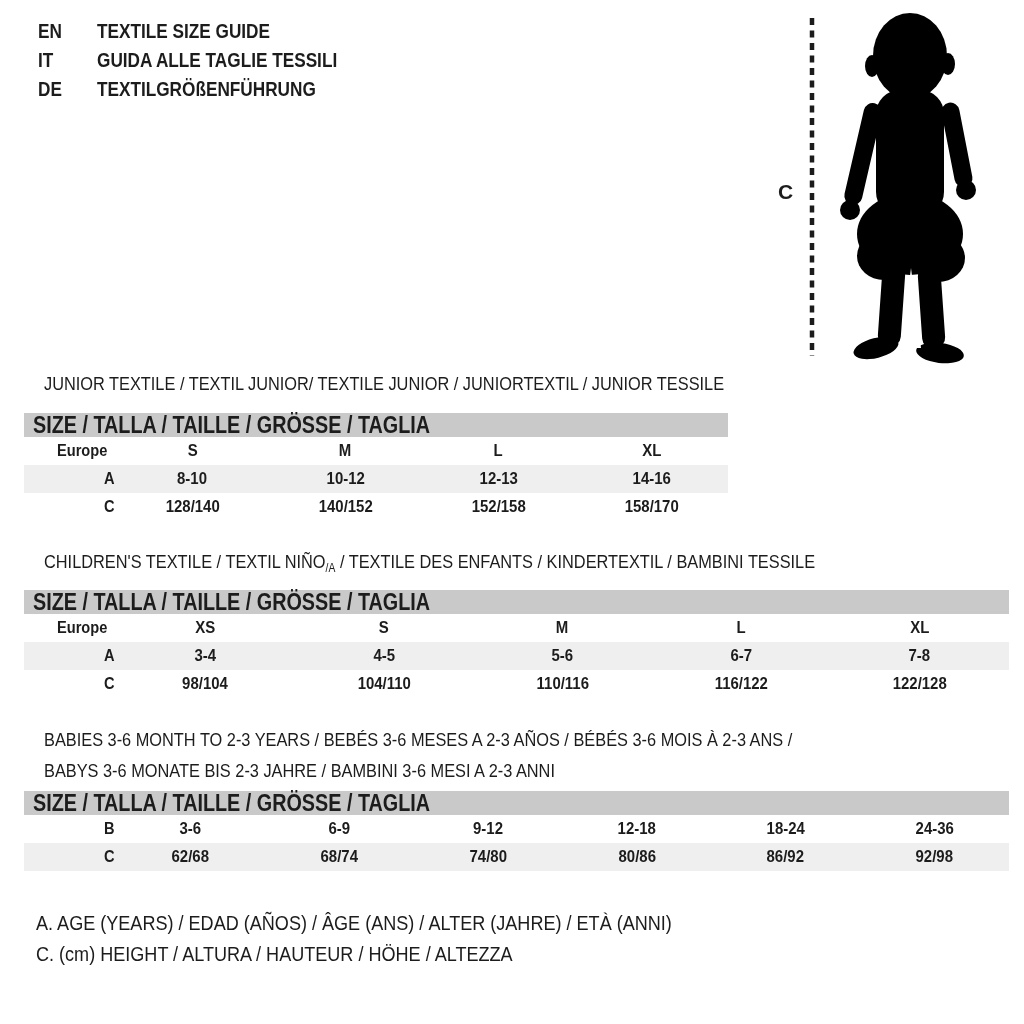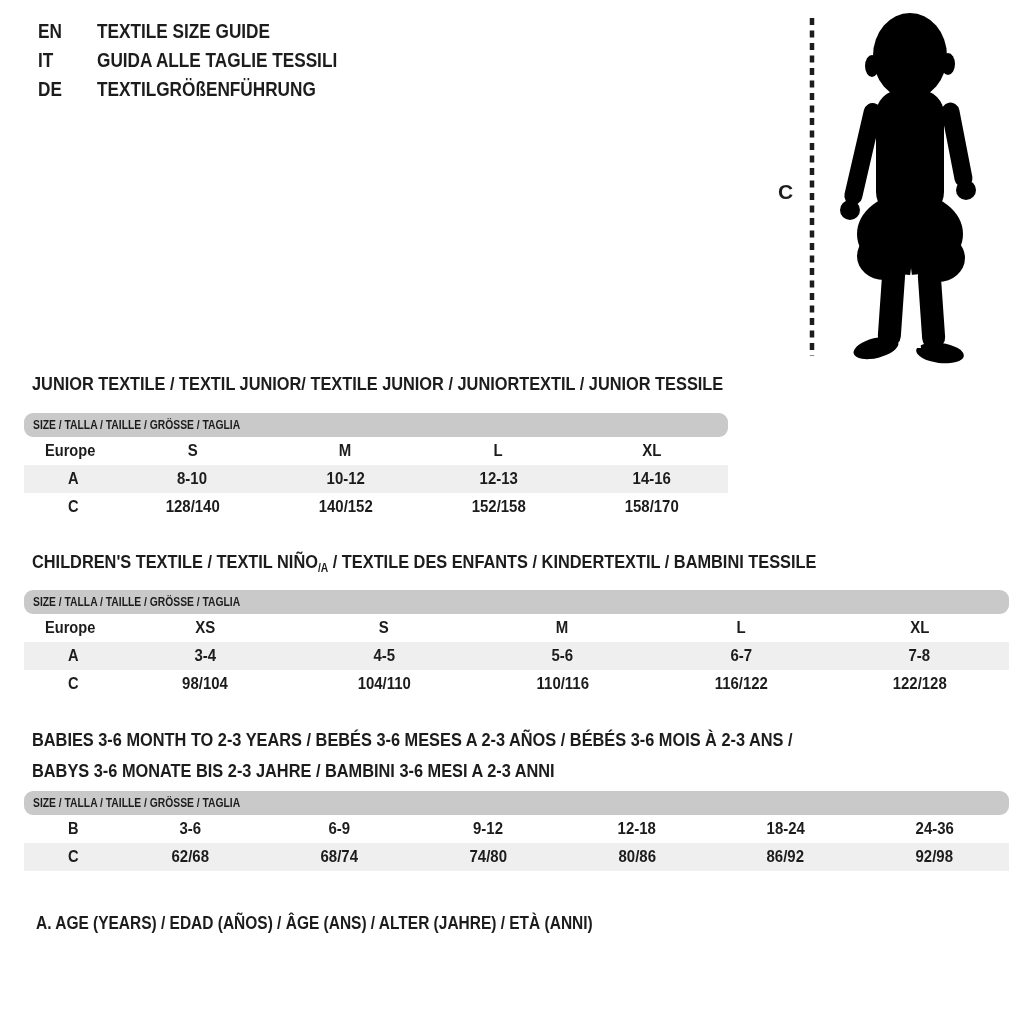--- a/index.html
+++ b/index.html
@@ -18,42 +18,42 @@
   .lang-list { position:absolute; left:38px; top:20px; }
   .lang-row { display:flex; height:29px; align-items:flex-start; font-weight:bold; font-size:20px; }
   .lang-code { width:59px; }
 
   
   .figure { position:absolute; left:758px; top:4px; width:256px; height:366px; }
   .figure svg { position:absolute; left:0; top:0; }
   .figure-label { position:absolute; left:20px; top:176px; font-size:21px; font-weight:bold; }
 
   
-  .section-title { position:absolute; left:32px; font-size:19px; font-weight:bold; line-height:31px; }
+  .section-title { position:absolute; left:44px; font-size:19px; font-weight:normal; line-height:31px; }
   #sec1-title { top:368px; }
   #sec2-title { top:546px; }
   #sec3-title { top:724px; }
   .sub { font-size:12px; vertical-align:-4px; }
 
   
   .size-table { position:absolute; left:24px; font-size:17px; font-weight:bold; }
   #t1 { top:413px; width:704px; }
   #t2 { top:590px; width:985px; }
   #t3 { top:791px; width:985px; }
   .thead {
     height:24px; background:var(--hdr,#c9c9c9);
-    display:flex; align-items:center; padding-left:9px; font-size:12px;border-radius:9px;
+    display:flex; align-items:center; padding-left:9px; font-size:23px;
   }
   .trow { display:flex; height:28px; align-items:center; }
   .trow.shaded { background:var(--shade,#efefef); }
-  .cell-label { width:92px; padding-left:9px; text-align:center; }
+  .cell-label { width:92px; padding-left:9px; text-align:right; }
   .cell { flex:1; text-align:center; }
 
   
-  .legend { position:absolute; left:36px; top:908px; font-size:18px; font-weight:bold; line-height:30.5px; }
+  .legend { position:absolute; left:36px; top:908px; font-size:21px; font-weight:normal; line-height:30.5px; }
   .legend-line { display:block; }
 </style>
 </head>
 <body>
 
 <div class="lang-list">
   <div class="lang-row">
     <span class="lang-code"><span class="cnd">EN</span></span>
     <span class="cnd">TEXTILE SIZE GUIDE</span>
   </div>
@@ -187,13 +187,14 @@
     <div class="cell"><span class="cnd-c">68/74</span></div>
     <div class="cell"><span class="cnd-c">74/80</span></div>
     <div class="cell"><span class="cnd-c">80/86</span></div>
     <div class="cell"><span class="cnd-c">86/92</span></div>
     <div class="cell"><span class="cnd-c">92/98</span></div>
   </div>
 </div>
 
 <div class="legend">
   <span class="legend-line"><span class="cnd">A. AGE (YEARS) / EDAD (AÑOS) / ÂGE (ANS) / ALTER (JAHRE) / ETÀ (ANNI)</span></span>
+  <span class="legend-line"><span class="cnd">C. (cm) HEIGHT / ALTURA / HAUTEUR / HÖHE / ALTEZZA</span></span>
 </div>
 
 </body></html>

